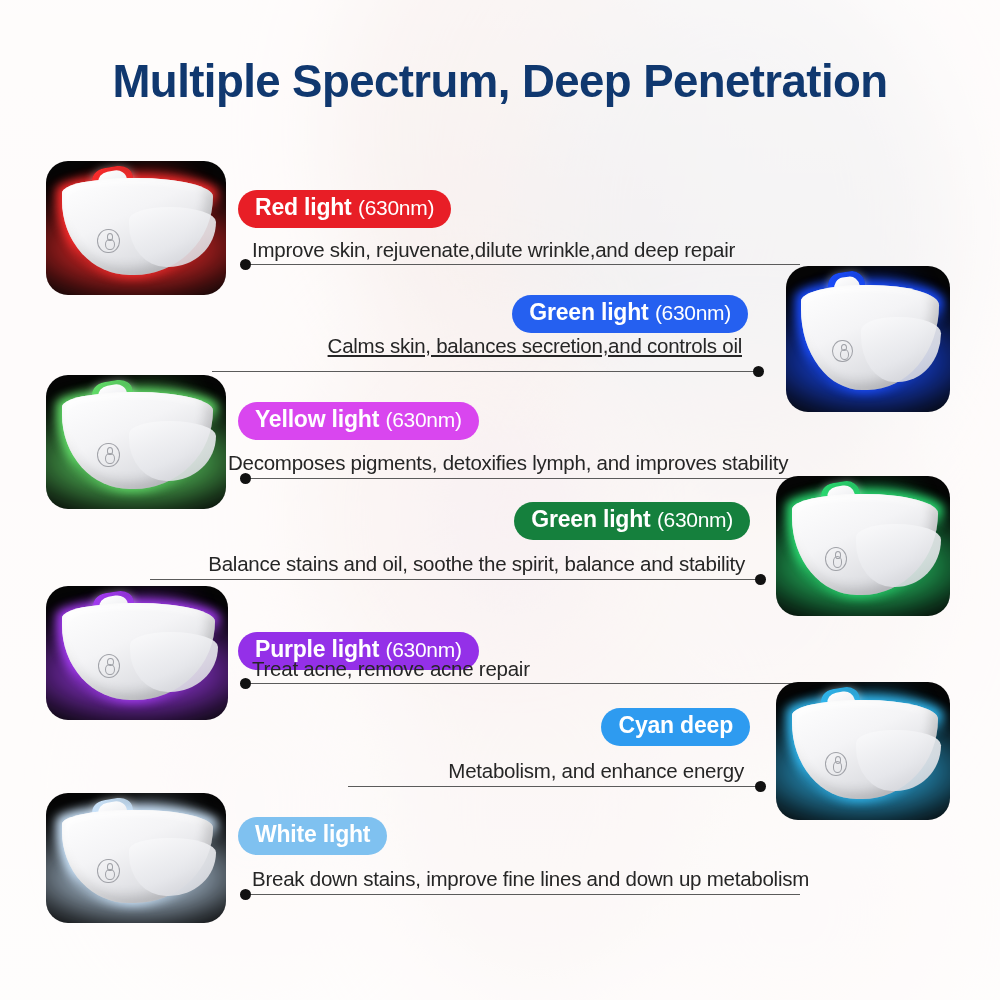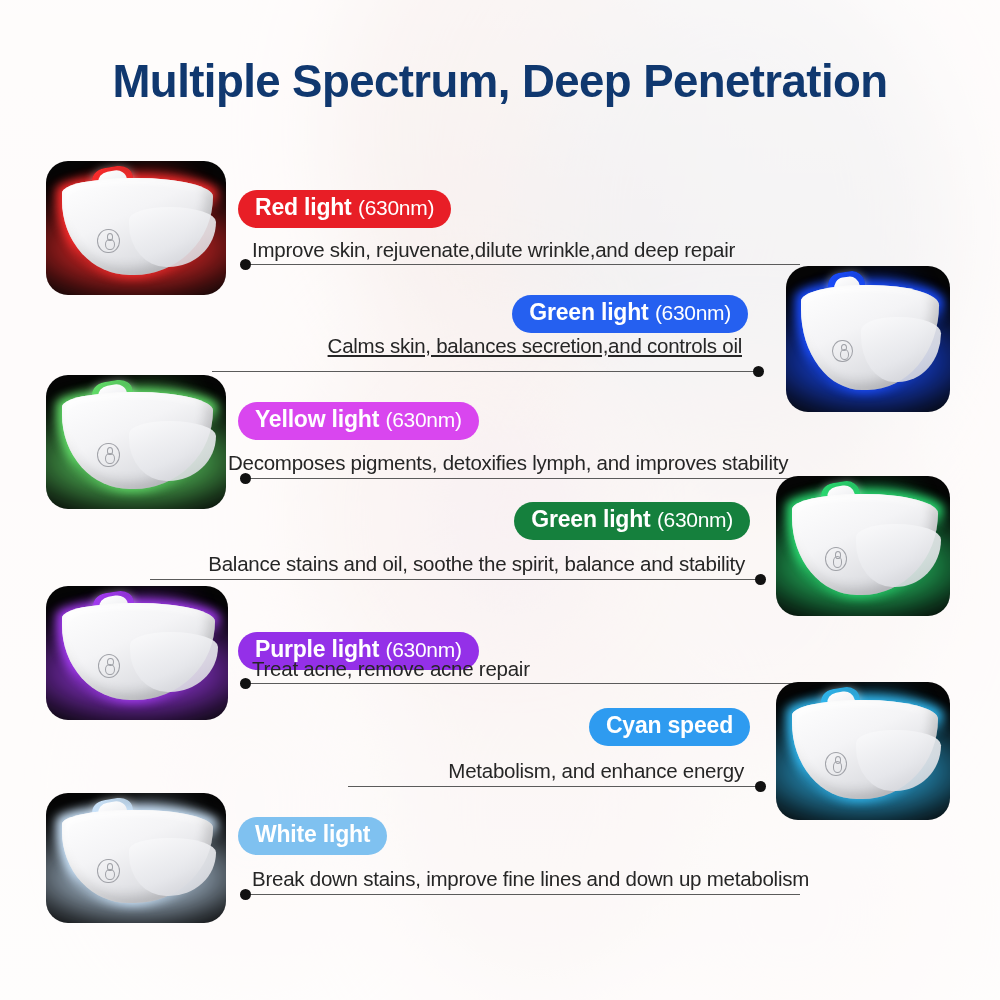--- a/index.html
+++ b/index.html
@@ -305,21 +305,21 @@
       <div class="rim" style="background:linear-gradient(160deg, #31b8f0 0%, #31b8f0 46%, rgba(0,0,0,0) 58%), radial-gradient(ellipse at 46% 92%, #31b8f0 0%, rgba(0,0,0,0) 62%)"></div>
       <div class="tab" style="background:linear-gradient(160deg, #31b8f0, #31b8f099)"></div>
       <div class="tabcap"></div>
       <div class="shell"></div>
       <div class="inner"></div>
       <div class="logo"></div>
     </div>
            </div>
       <div class="row" style="top:708px;right:250px;">
              <span class="badge" style="background:#2E9BF0">
-               <span class="nm">Cyan speed</span>
+               <span class="nm">Cyan deep</span>
              </span>
            </div>
       <div class="row desc" style="top:752px;right:256px;">Metabolism, and enhance energy</div>
       <div class="connector right" style="left:348px;top:781px;width:418px;">
              <div class="bar"></div>
         <div class="dot"></div>
            </div>
       <div class="thumb" style="left:46px;top:793px;width:180px;height:130px;">
 
     <div class="glow" style="background:radial-gradient(ellipse at 50% 60%, #cfe8ff 0%, #cfe8ffbb 36%, rgba(0,0,0,0) 72%)"></div>

